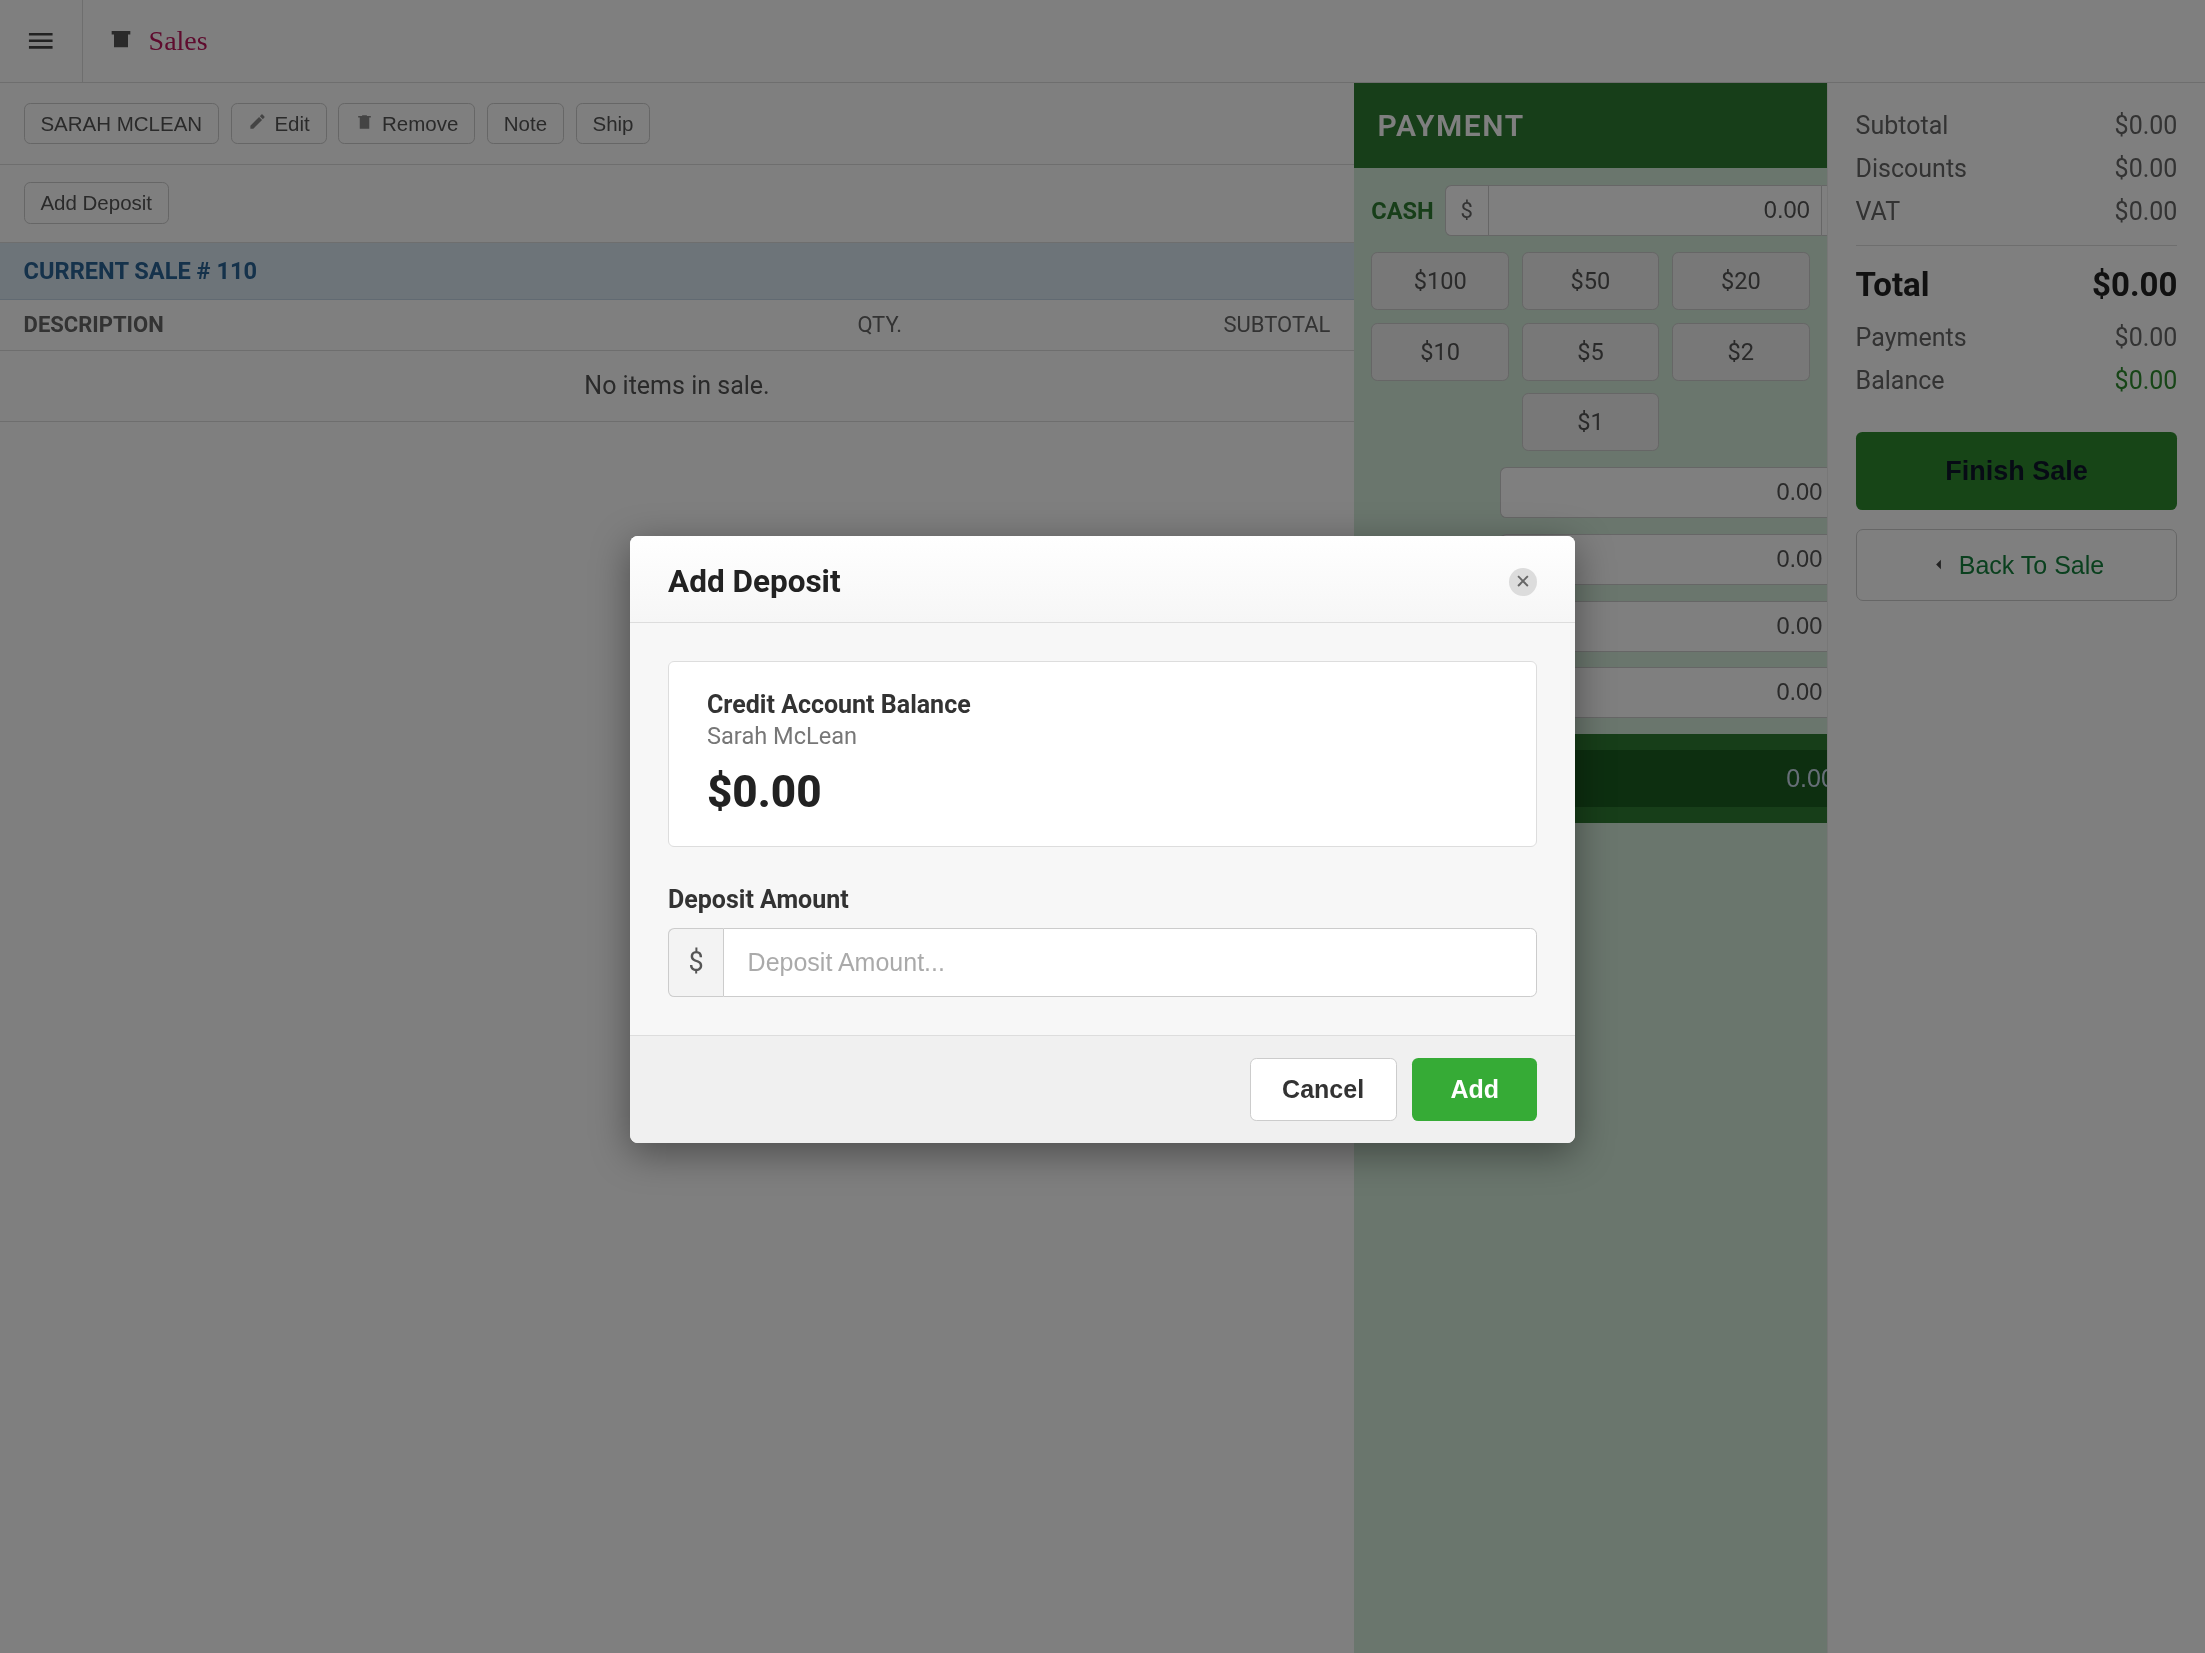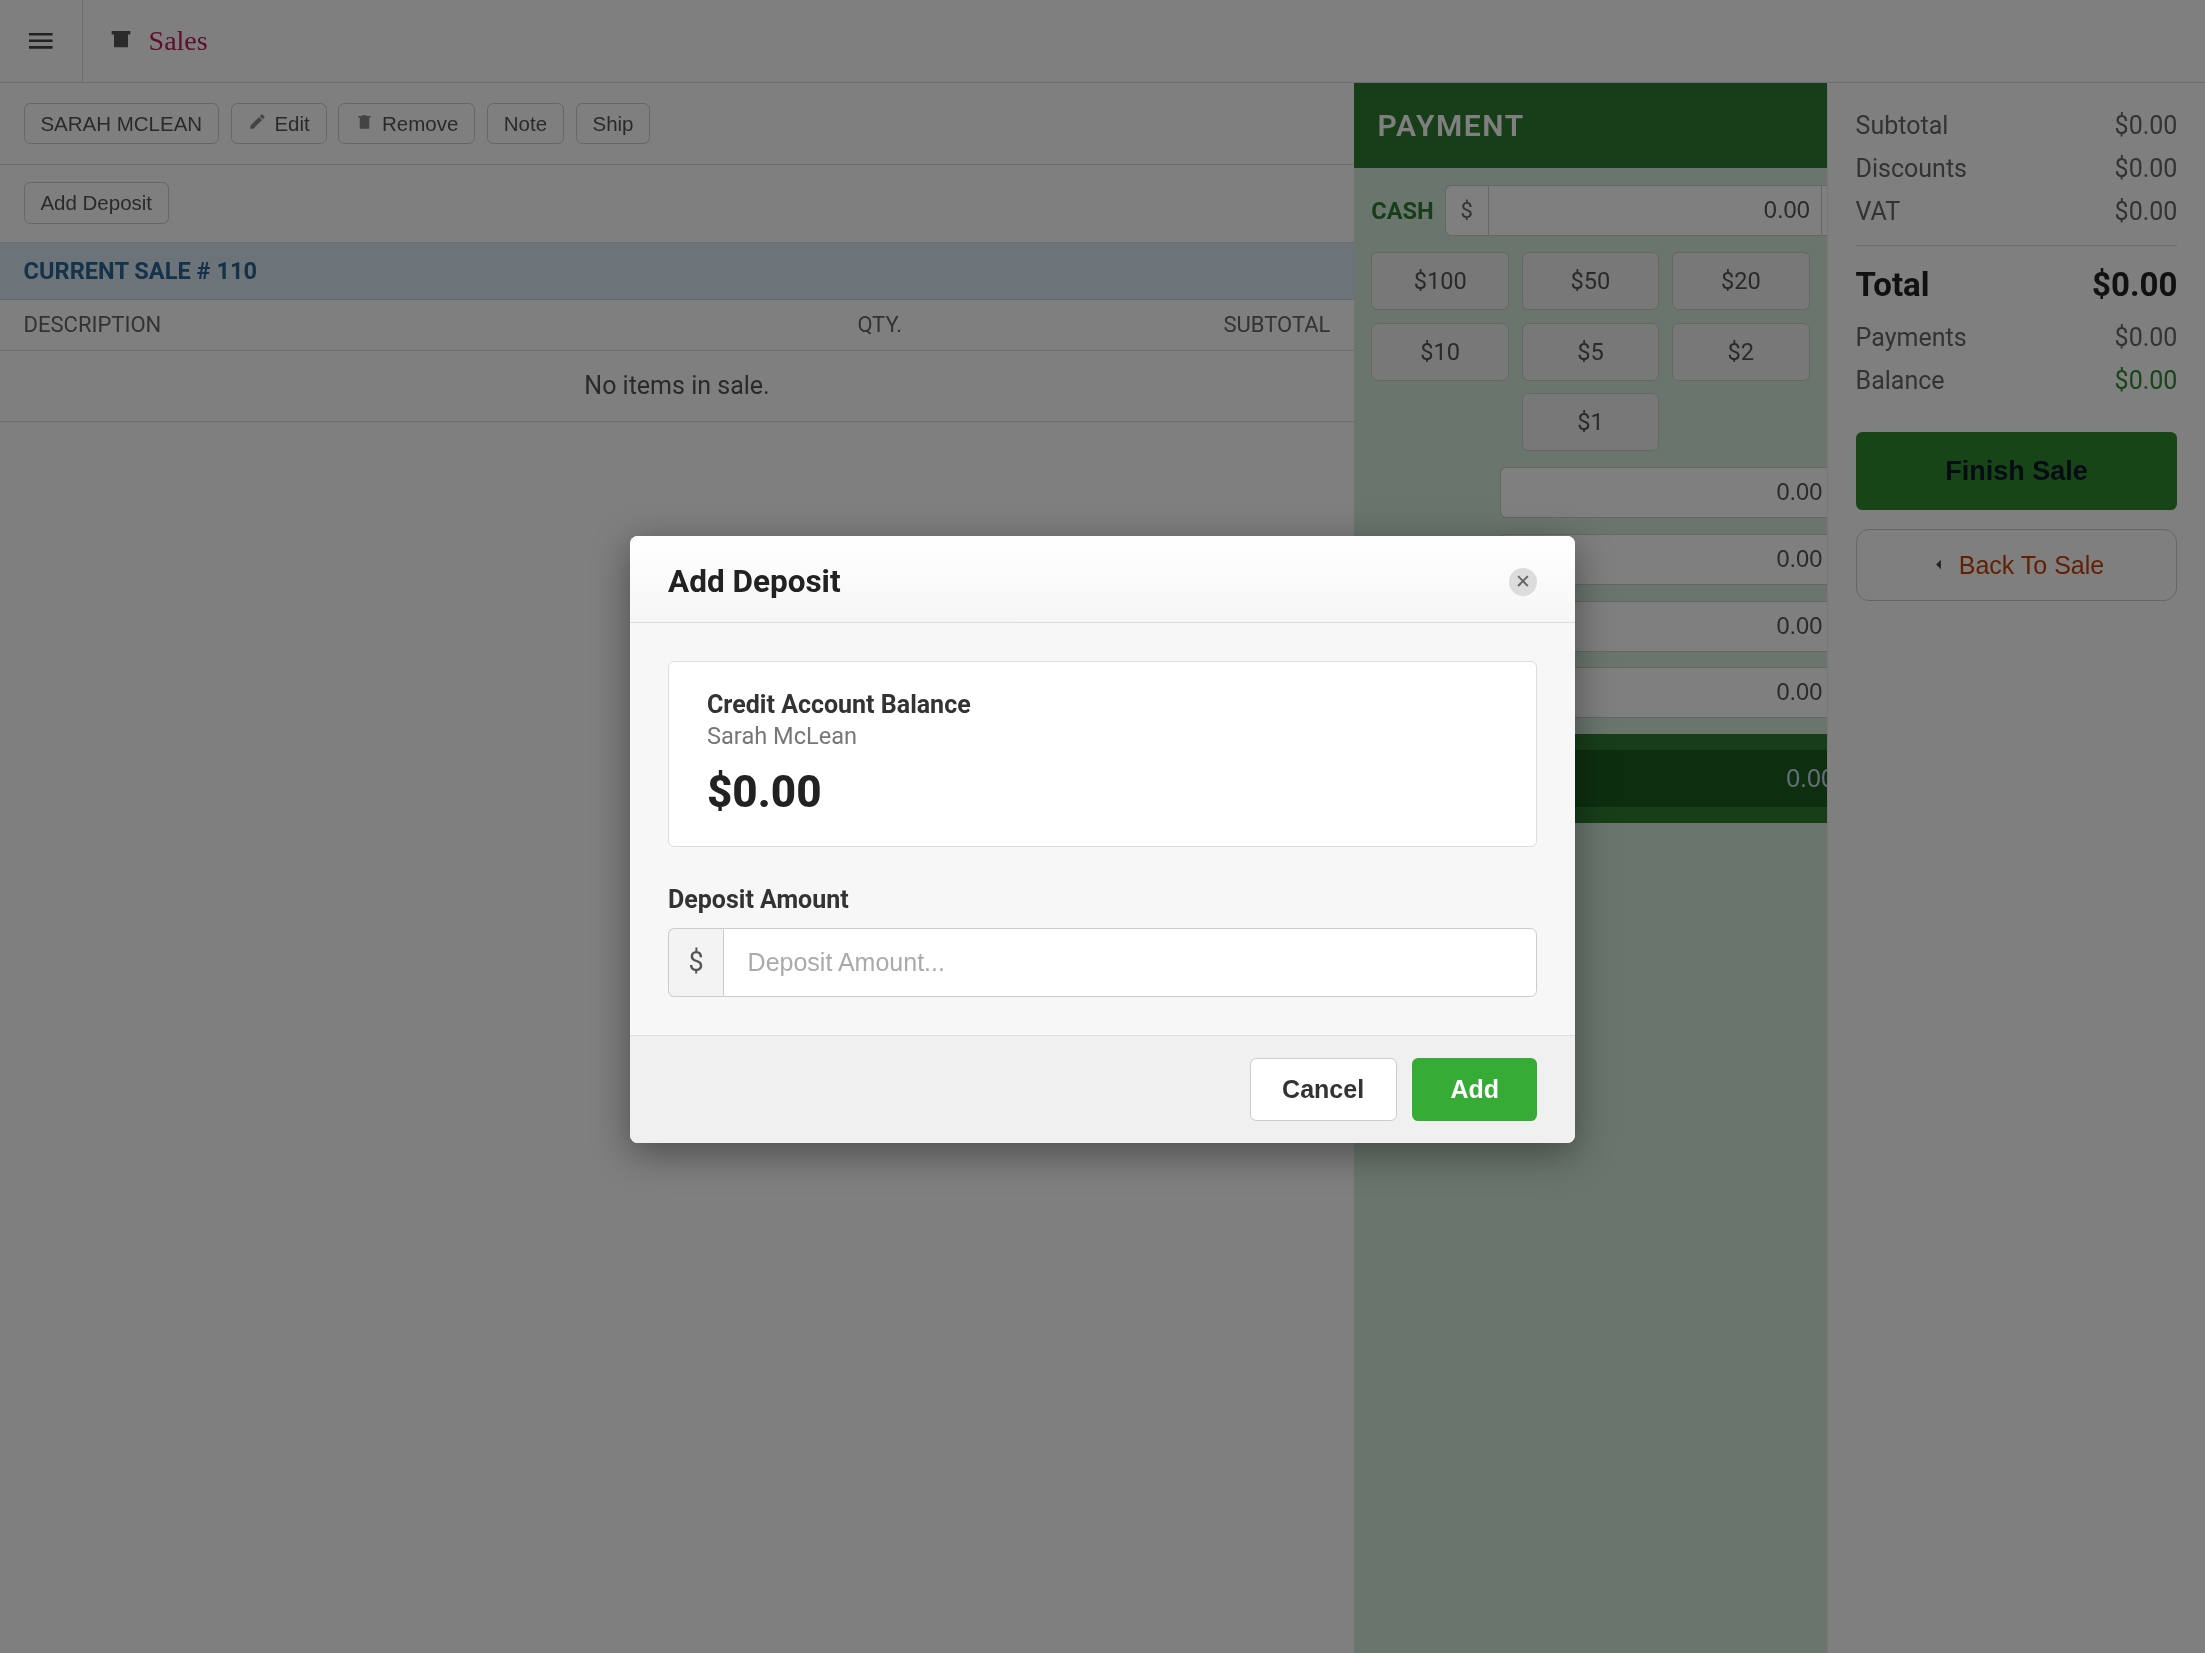--- a/index.html
+++ b/index.html
@@ -96,21 +96,21 @@
   font-size: 23.6px;
   border-bottom: 1.6px solid #c3d4e4;
 }
 .columns-row {
   display: flex;
   padding: 12.6px 23.6px;
   border-bottom: 1.6px solid #ddd;
   color: #666;
   font-size: 22px;
 }
-.col-desc { flex: 1; }
+.col-desc { flex: 1; font-weight: bold; }
 .col-qty { width: 252px; text-align: left; }
 .col-sub { width: 221px; text-align: right; }
 .no-items {
   text-align: center;
   padding: 20.5px;
   color: #555;
   font-size: 25px;
   border-bottom: 1.6px solid #ddd;
 }
 
@@ -176,22 +176,22 @@
 }
 .sum-divider { border-top: 1.6px solid #ddd; margin: 19px 0; }
 .sum-total { font-size: 33px; font-weight: 700; color: #222; }
 .sum-balance-val { color: #2e8b2e; }
 .finish-btn {
   width: 100%; background: #2e8b2e; color: #0f172a; border: none;
   border-radius: 6.3px; padding: 23.6px; font-size: 27px; font-weight: 600;
   margin-top: 23.6px; cursor: pointer;
 }
 .back-btn {
-  width: 100%; background: #fff; border: 1.6px solid #ccc; border-radius: 13px;
-  padding: 20.5px; font-size: 25px; color: #c2410c; margin-top: 19px; cursor: pointer;
+  width: 100%; background: #fff; border: 1.6px solid #ccc; border-radius: 7px;
+  padding: 20.5px; font-size: 25px; color: #15803d; margin-top: 19px; cursor: pointer;
   display: flex; align-items: center; justify-content: center; gap: 11px;
 }
 
 
 .overlay {
   position: absolute; inset: 0;
   background: rgba(0,0,0,0.5);
   display: flex; align-items: flex-start; justify-content: center;
   padding-top: 536px;
 }

